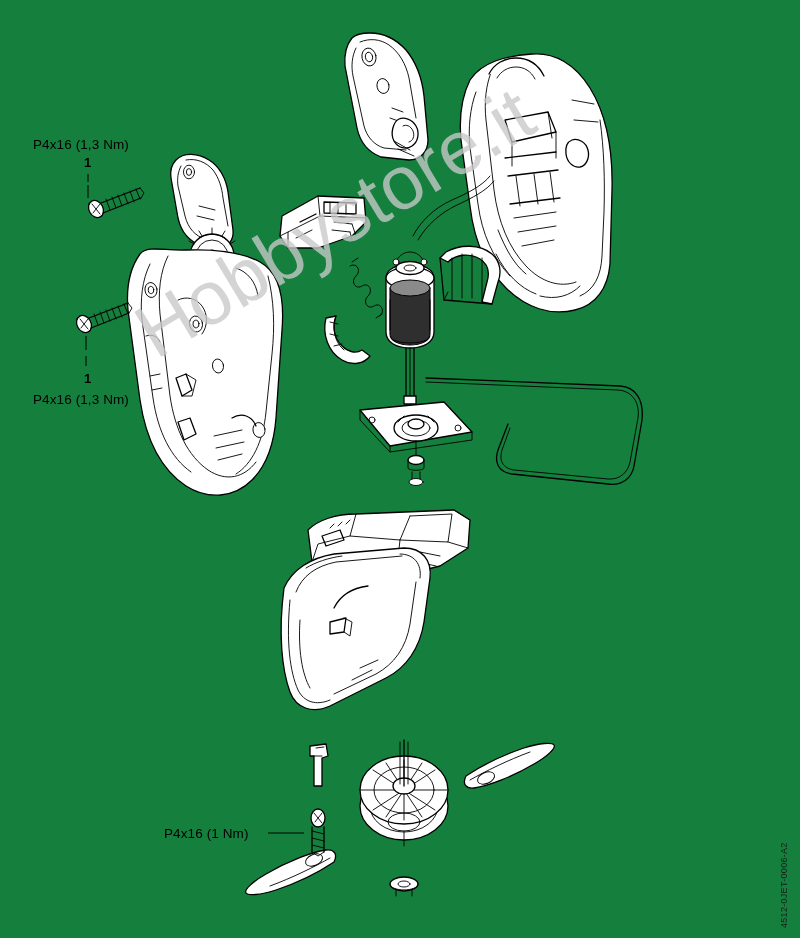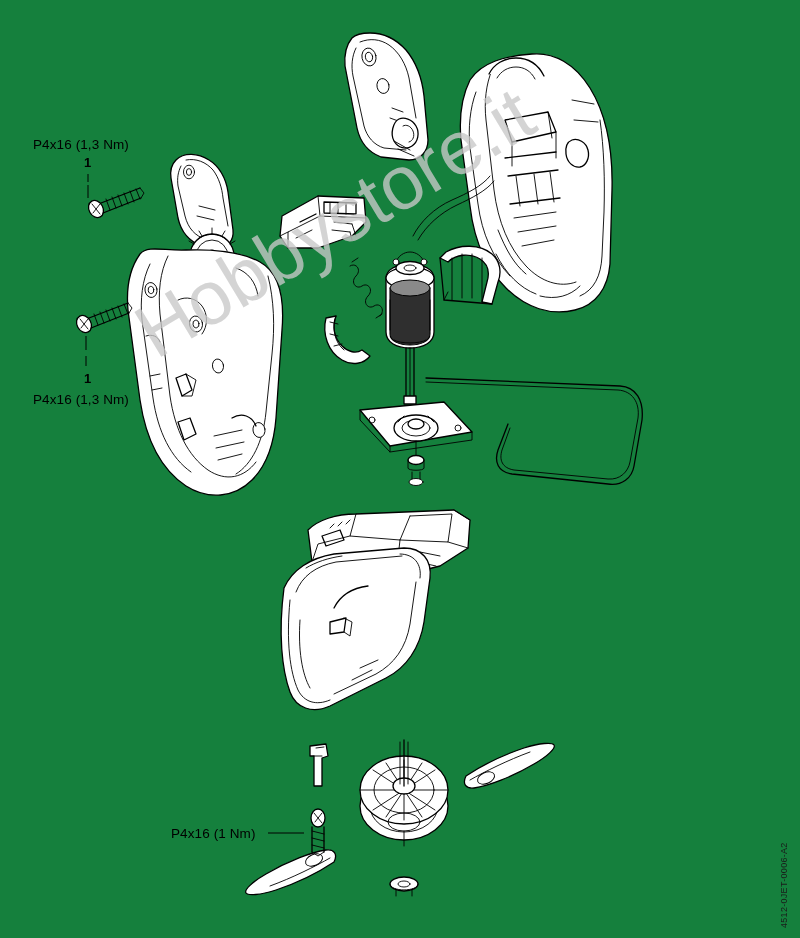--- a/index.html
+++ b/index.html
@@ -37,21 +37,21 @@
     font-family: "Liberation Sans", sans-serif;
     font-size: 13px;
     font-weight: bold;
     color: #000000;
     white-space: nowrap;
   }
   #torque-1 { left: 33px; top: 137px; }
   #num-1 { left: 84px; top: 155px; }
   #torque-2 { left: 33px; top: 392px; }
   #num-2 { left: 84px; top: 371px; }
-  #torque-3 { left: 171px; top: 826px; }
+  #torque-3 { left: 164px; top: 826px; }
   #code-wrap {
     position: absolute;
     right: 4px;
     bottom: 10px;
     width: 14px;
     height: 120px;
   }
   #code-wrap span {
     position: absolute;
     left: 50%;

